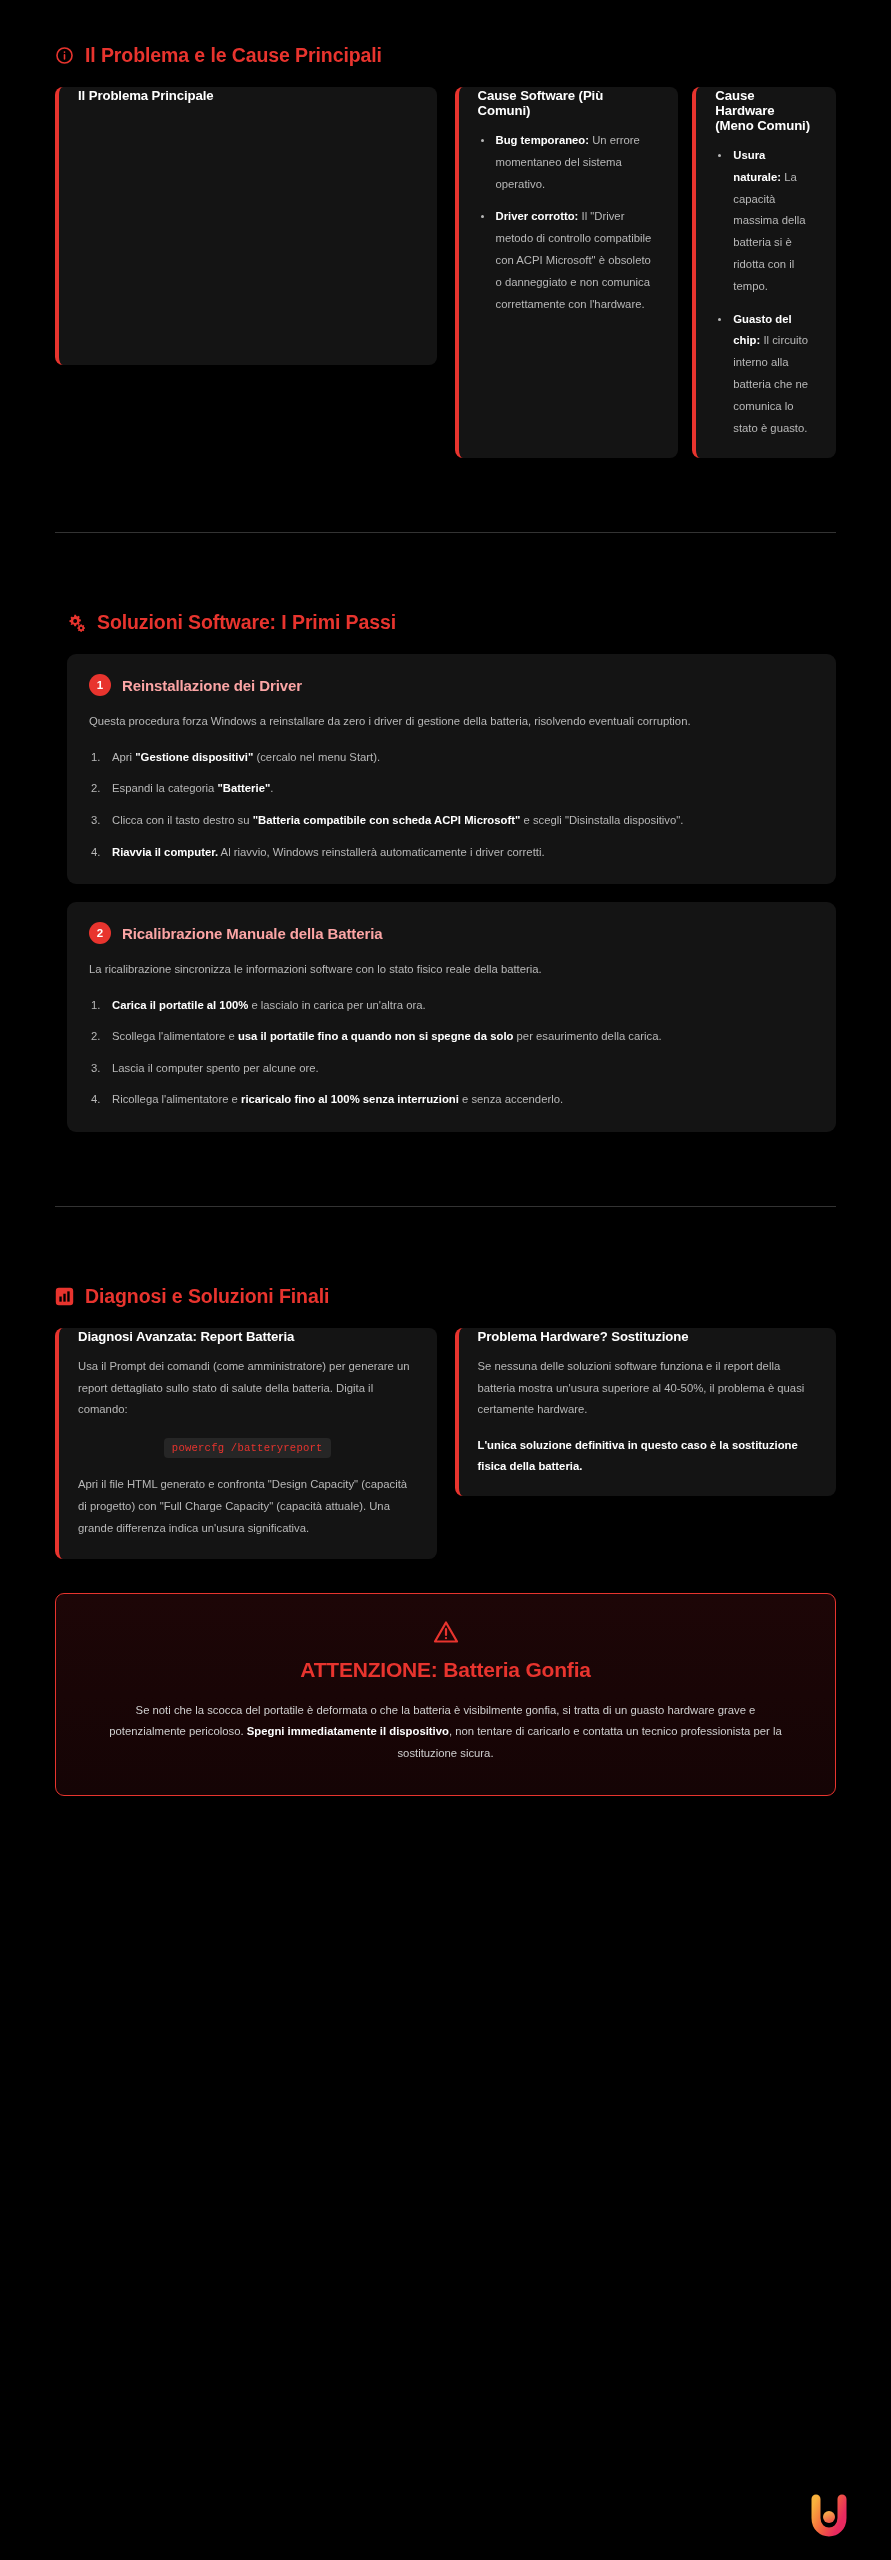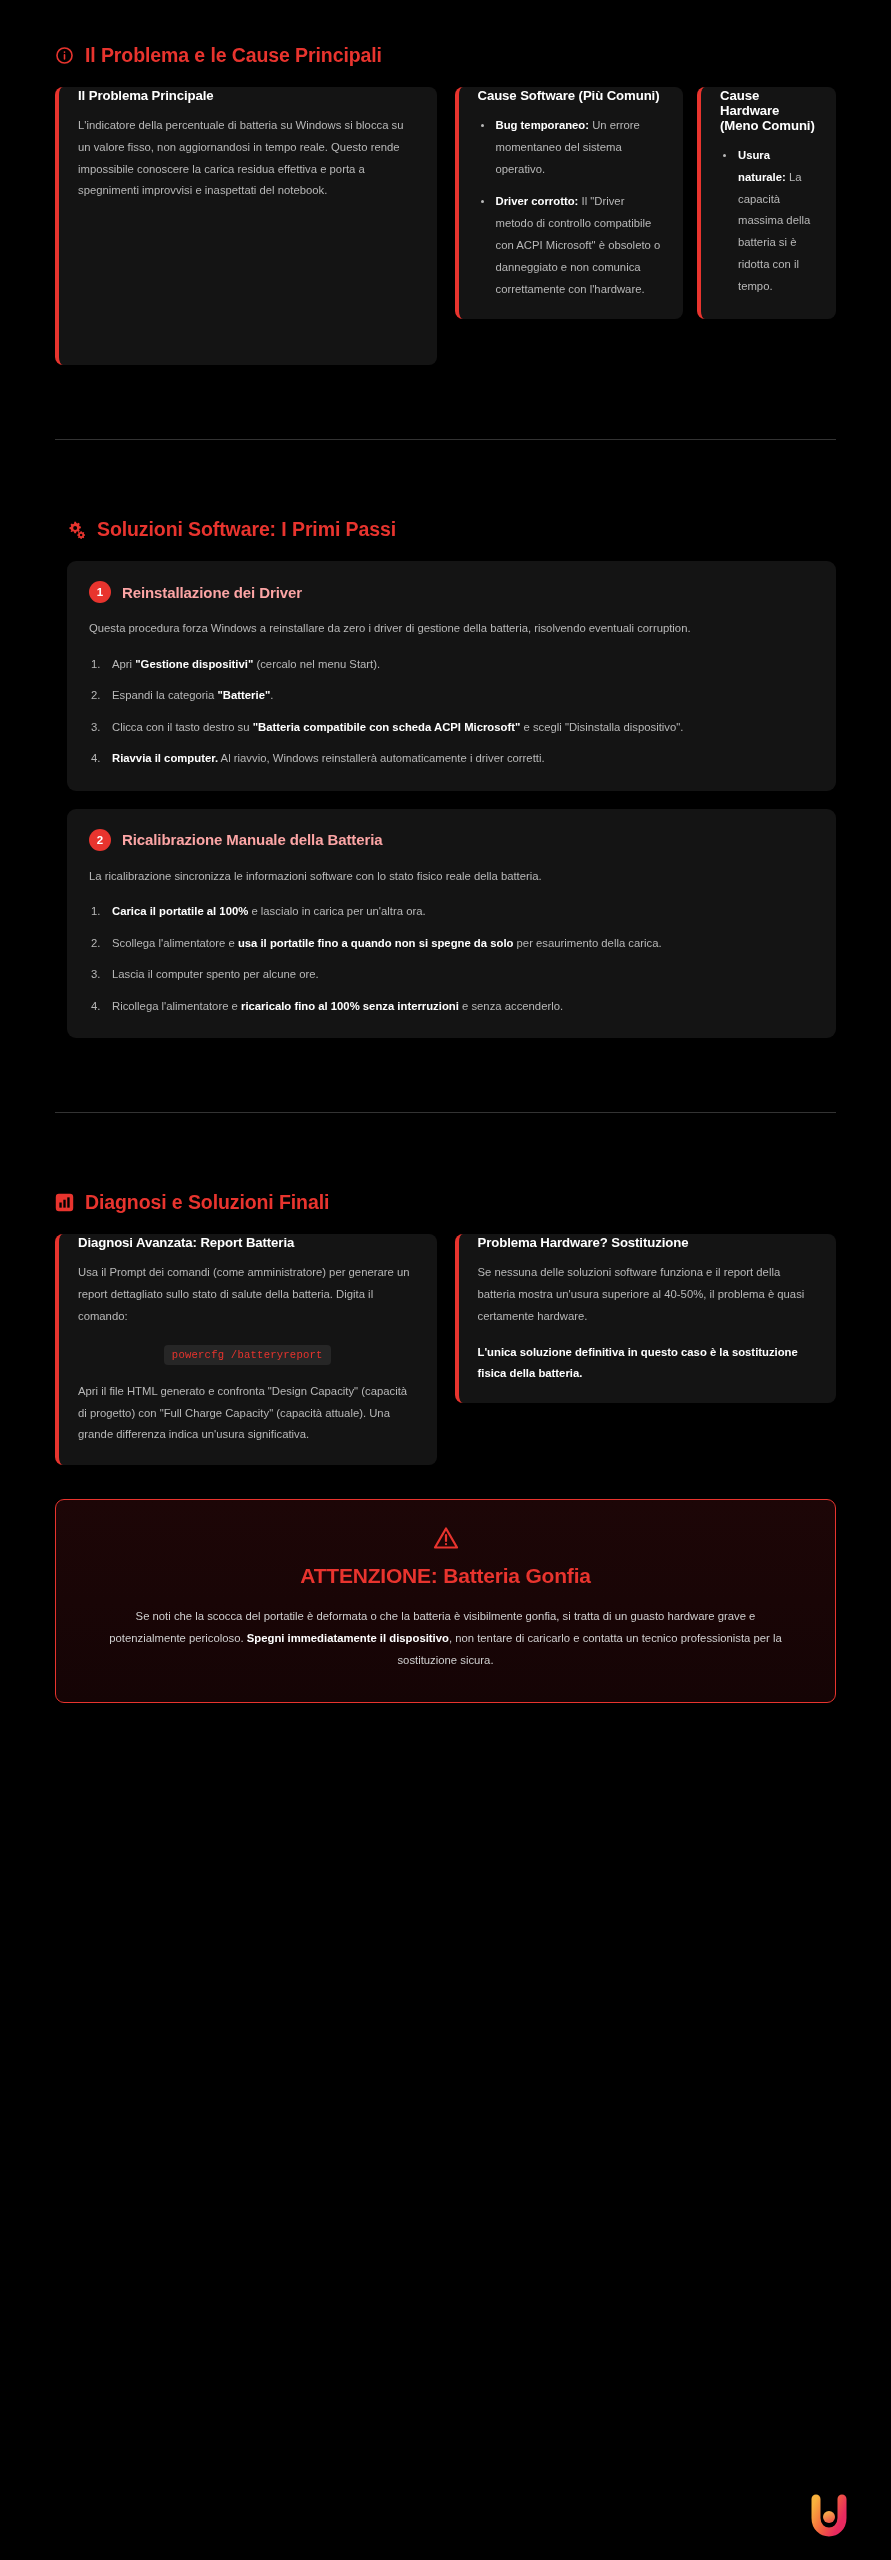--- a/index.html
+++ b/index.html
@@ -264,21 +264,20 @@
           <circle cx="12" cy="7.6" r="1.1" fill="#e8342e" stroke="none"></circle>
         </svg>
       </span>
       <h2 class="section-title">Il Problema e le Cause Principali</h2>
     </div>
 
     <div class="grid-2">
 
       <div class="card tall">
         <div class="card-title">Il Problema Principale</div>
-        <div class="card-text">L'indicatore della percentuale di batteria su Windows si blocca su un valore fisso, non aggiornandosi in tempo reale. Questo rende impossibile conoscere la carica residua effettiva e porta a spegnimenti improvvisi e inaspettati del notebook.</div>
       </div>
 
       <div class="col-stack">
 
         <div class="card">
           <div class="card-title">Cause Software (Più Comuni)</div>
           <ul class="bullets">
             <li>
               <span class="b">Bug temporaneo:</span><span> Un errore momentaneo del sistema operativo.</span>
             </li>
@@ -286,20 +285,23 @@
               <span class="b">Driver corrotto:</span><span> Il "Driver metodo di controllo compatibile con ACPI Microsoft" è obsoleto o danneggiato e non comunica correttamente con l'hardware.</span>
             </li>
           </ul>
         </div>
 
         <div class="card">
           <div class="card-title">Cause Hardware (Meno Comuni)</div>
           <ul class="bullets">
             <li>
               <span class="b">Usura naturale:</span><span> La capacità massima della batteria si è ridotta con il tempo.</span>
+            </li>
+            <li>
+              <span class="b">Guasto del chip:</span><span> Il circuito interno alla batteria che ne comunica lo stato è guasto.</span>
             </li>
           </ul>
         </div>
 
       </div>
     </div>
   </div>
 
   <div class="divider"></div>
 

